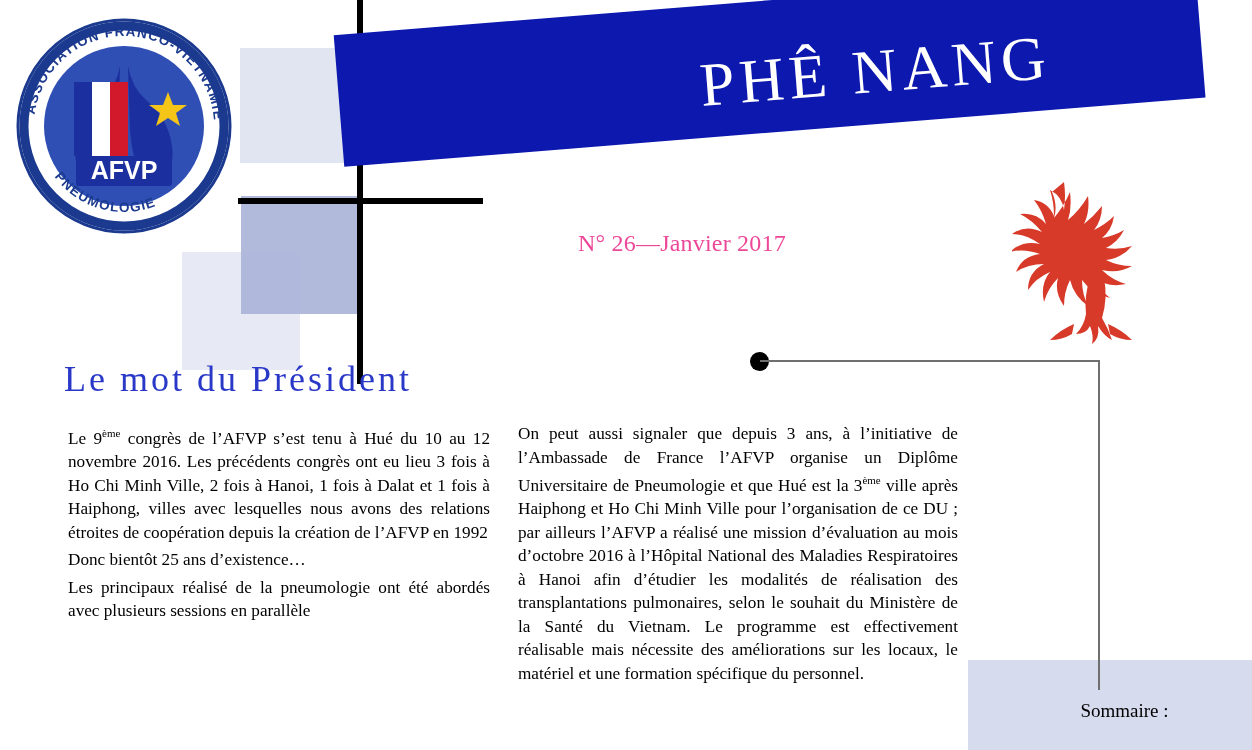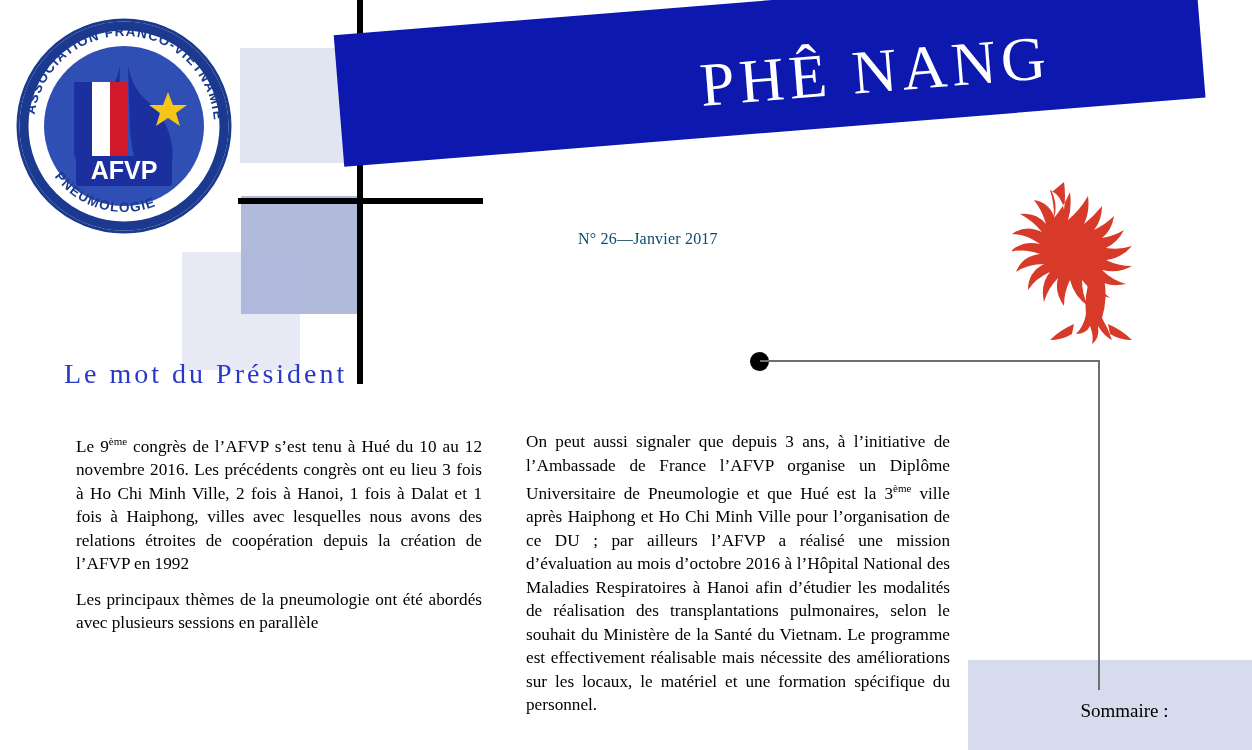--- a/index.html
+++ b/index.html
@@ -78,22 +78,22 @@
   .rooster {
     position: absolute;
     left: 1012px; top: 178px;
     width: 168px; height: 168px;
   }
 
   
   .issue {
     position: absolute;
     left: 578px; top: 230px;
-    font-size: 16px;
-    color: #0c4a6e;
+    font-size: 24px;
+    color: #ec4899;
     letter-spacing: .2px;
   }
 
   
   .somm-line-h {
     position: absolute;
     left: 760px; top: 360px;
     width: 340px; height: 2px;
     background: #6f6f6f;
   }
@@ -116,39 +116,39 @@
     width: 313px;
     text-align: center;
     font-size: 19px;
     color: #000;
   }
 
   
   .headline {
     position: absolute;
     left: 64px; top: 358px;
-    font-size: 28px;
+    font-size: 36px;
     color: #2a38c8;
     letter-spacing: 3px;
     font-family: "Liberation Serif", serif;
   }
 
   
   .col {
     position: absolute;
     top: 418px;
     font-size: 17.2px;
     line-height: 23.5px;
     color: #000;
     text-align: justify;
     text-justify: inter-word;
   }
   #colA { left: 64px; width: 430px; }
   #colB { left: 514px; width: 448px; font-family: Liberation Serif, serif; }
-  .col p { margin: 12px; }
+  .col p { margin: 4px; }
   .col p + p { margin-top: 0px; }
   sup.ord { font-size: 11px; vertical-align: super; }
 </style>
 </head>
 <body>
 
 <div class="deco-square" id="sq1"></div>
 <div class="deco-square" id="sq2"></div>
 <div class="deco-square" id="sq3"></div>
 <div class="deco-square" id="sq4"></div>
@@ -204,17 +204,18 @@
 
 <div class="somm-dot"></div>
 <div class="somm-line-h"></div>
 <div class="somm-line-v"></div>
 <div class="somm-label">Sommaire :</div>
 
 <div class="headline">Le mot du Président</div>
 
 <div class="col" id="colA">
     <p>Le 9<sup class="ord">ème</sup> congrès de l’AFVP s’est tenu à Hué du 10 au 12 novembre 2016. Les précédents congrès ont eu lieu 3 fois à Ho Chi Minh Ville, 2 fois à Hanoi, 1 fois à Dalat et 1 fois à Haiphong, villes avec lesquelles nous avons des relations étroites de coopération depuis la création de l’AFVP en 1992</p>
-    <p>Les principaux thèmes de la pneumologie ont été abordés avec plusieurs sessions en parallèle</p>
+    <p>Donc bientôt 25 ans d’existence…</p>
+    <p>Les principaux réalisé de la pneumologie ont été abordés avec plusieurs sessions en parallèle</p>
   </div>
 <div class="col" id="colB">
     <p>On peut aussi signaler que depuis 3 ans, à l’initiative de l’Ambassade de France l’AFVP organise un Diplôme Universitaire de Pneumologie et que Hué est la 3<sup class="ord">ème</sup> ville après Haiphong et Ho Chi Minh Ville pour l’organisation de ce DU ; par ailleurs l’AFVP a réalisé une mission d’évaluation au mois d’octobre 2016 à l’Hôpital National des Maladies Respiratoires à Hanoi afin d’étudier les modalités de réalisation des transplantations pulmonaires, selon le souhait du Ministère de la Santé du Vietnam. Le programme est effectivement réalisable mais nécessite des améliorations sur les locaux, le matériel et une formation spécifique du personnel.</p>
   </div>
 
 </body></html>

